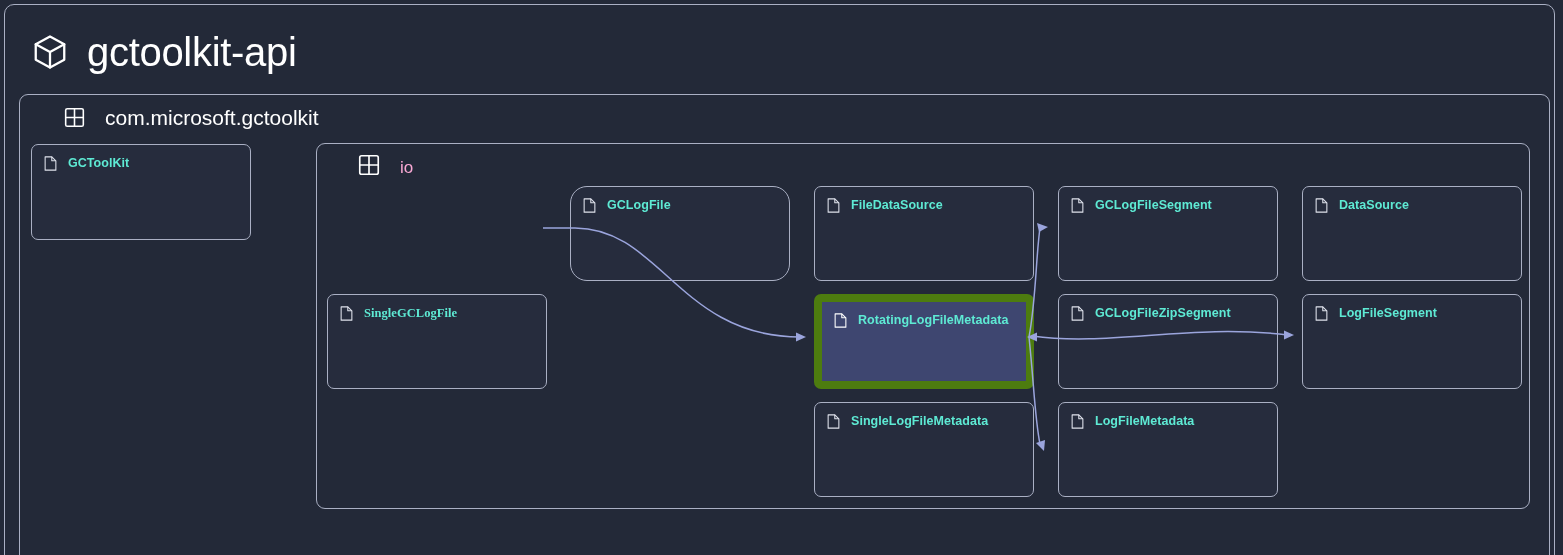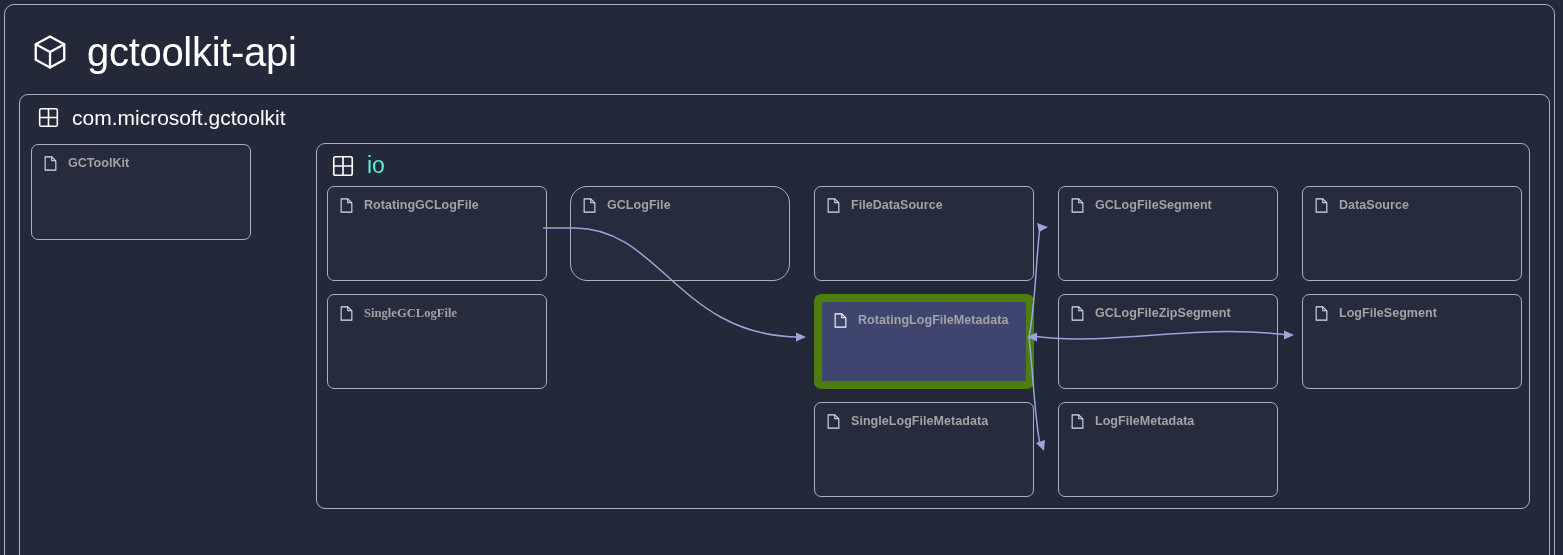--- a/index.html
+++ b/index.html
@@ -59,41 +59,42 @@
     height: 990px;
     border: 1.4px solid #aab0c4;
     border-radius: 9px;
     box-sizing: border-box;
     background: #232938;
   }
   .pkg-header {
     position: absolute;
     display: flex;
     align-items: flex-end;
-    gap: 13px;
+    gap: 20px;
     white-space: nowrap;
+    margin-left: 26px;
   }
   .pkg-root > .pkg-header { left: 18px; top: 12px; }
   .pkg-title-lg { font-size: 21px; font-weight: 400; color: #ffffff; line-height: 1; }
   .grid-icon { width: 21px; height: 21px; display: block; flex: none; }
 
   
   .pkg-io {
     position: absolute;
     left: 310px;
     top: 137px;
     width: 1214px;
     height: 366px;
     border: 1.4px solid #aab0c4;
     border-radius: 9px;
     box-sizing: border-box;
     background: #232938;
   }
   .pkg-io > .pkg-header { left: 15px; top: 10px; }
-  .pkg-title-io { font-size: 23px; font-weight: 400; color: #5eead4; line-height: 1; }
+  .pkg-title-io { font-size: 17px; font-weight: 400; color: #f9a8d4; line-height: 1; }
   .grid-icon-io { width: 22px; height: 22px; display: block; flex: none; }
 
   
   .node {
     position: absolute;
     box-sizing: border-box;
     border: 1.3px solid #aab0c4;
     border-radius: 7px;
     background: #262c3d;
   }
@@ -106,21 +107,21 @@
     left: 12px;
     top: 11px;
     display: flex;
     align-items: center;
     gap: 11px;
     white-space: nowrap;
   }
   .node-name {
     font-size: 12.5px;
     font-weight: 700;
-    color: #a3a3a3;
+    color: #5eead4;
     line-height: 1;
     letter-spacing: 0.05px;
   }
   .file-icon { width: 13px; height: 15px; display: block; flex: none; }
 
   
   .edges {
     position: absolute;
     left: 0; top: 0;
     width: 1563px;
@@ -176,31 +177,20 @@
       <div class="pkg-header">
         <span>
           <svg class="grid-icon-io" viewBox="0 0 20 20" aria-hidden="true">
             <rect x="1.6" y="1.6" width="16.8" height="16.8" rx="1.6" fill="none" stroke="#ffffff" stroke-width="1.5"></rect>
             <path d="M10 1.6v16.8M1.6 10h16.8" stroke="#ffffff" stroke-width="1.5"></path>
           </svg>
         </span>
         <span class="pkg-title-io">io</span>
       </div>
 
-      <div class="node" style="left:10px; top:42px; width:220px; height:95px;">
-        <div class="node-label-row">
-          <span>
-            <svg class="file-icon" viewBox="0 0 12 14" aria-hidden="true">
-              <path d="M1 0.8h6.2L11 4.5v8.7H1Z" fill="none" stroke="#dfe2ec" stroke-width="1" stroke-linejoin="round"></path>
-              <path d="M7.2 0.8V4.5H11" fill="none" stroke="#dfe2ec" stroke-width="1" stroke-linejoin="round"></path>
-            </svg>
-          </span>
-          <span class="node-name">RotatingGCLogFile</span>
-        </div>
-      </div>
 
       <div class="node" style="left:10px; top:150px; width:220px; height:95px;font-family:Liberation Serif, serif;">
         <div class="node-label-row">
           <span>
             <svg class="file-icon" viewBox="0 0 12 14" aria-hidden="true">
               <path d="M1 0.8h6.2L11 4.5v8.7H1Z" fill="none" stroke="#dfe2ec" stroke-width="1" stroke-linejoin="round"></path>
               <path d="M7.2 0.8V4.5H11" fill="none" stroke="#dfe2ec" stroke-width="1" stroke-linejoin="round"></path>
             </svg>
           </span>
           <span class="node-name">SingleGCLogFile</span>

